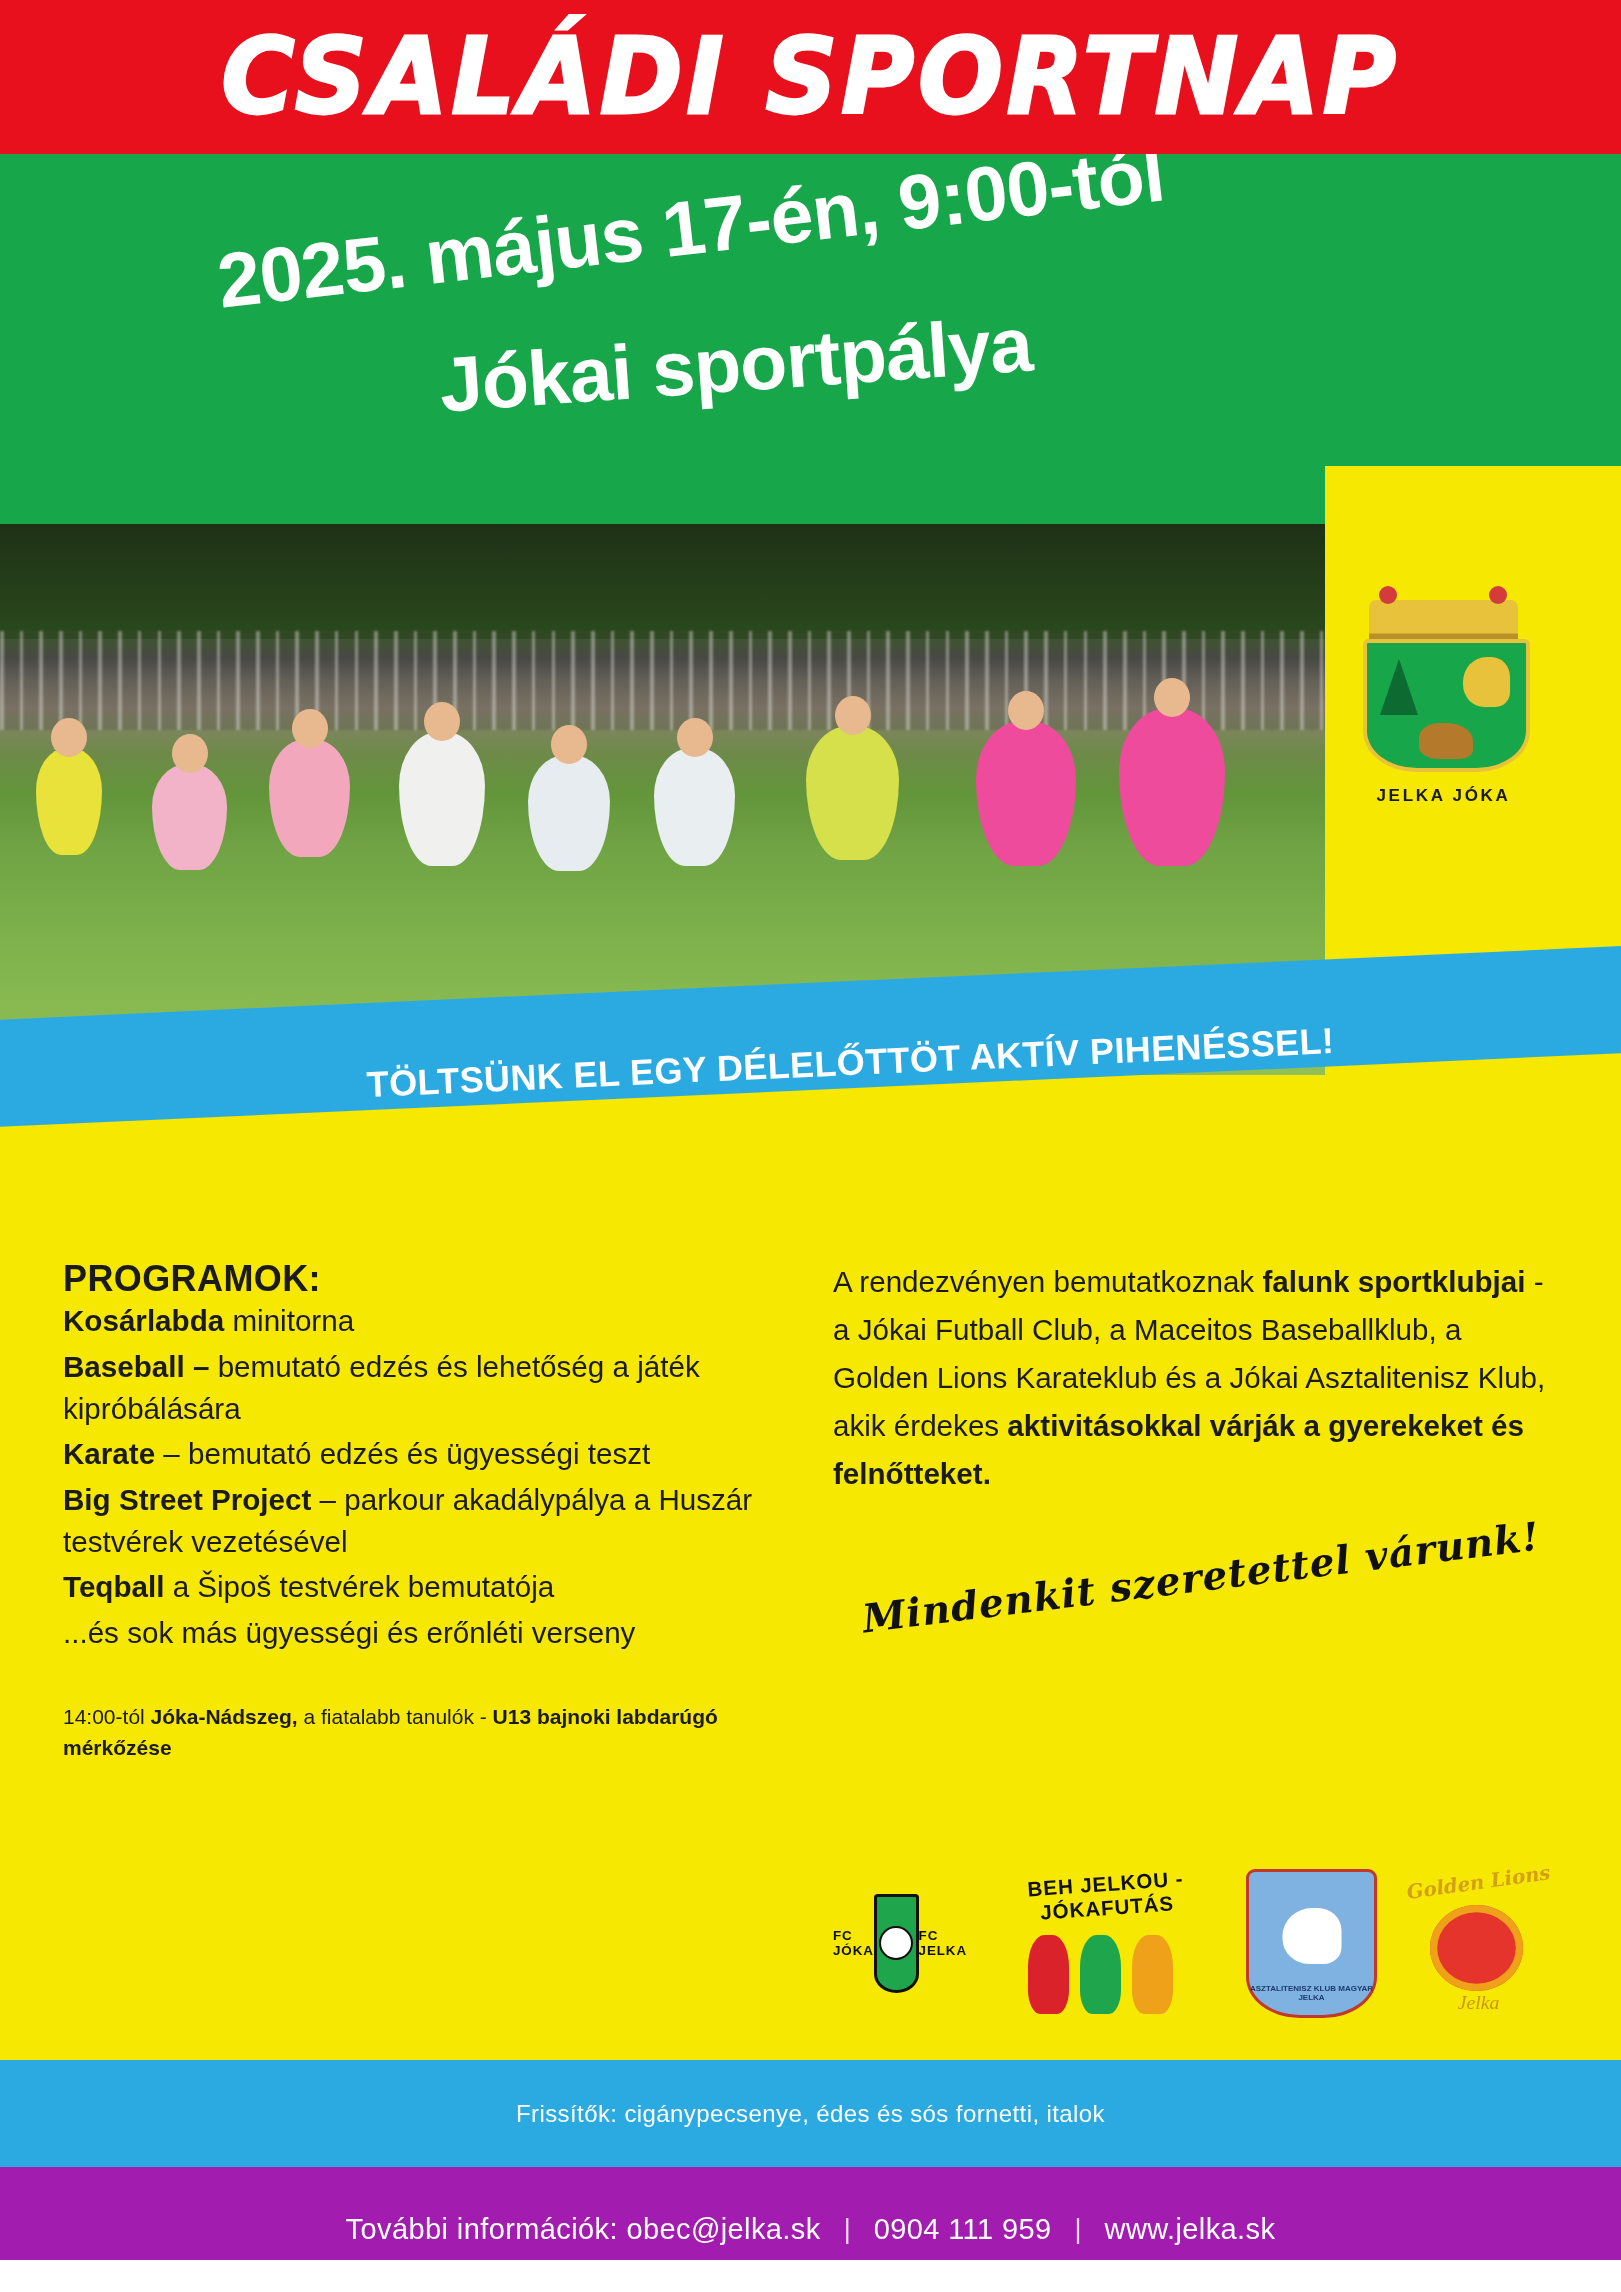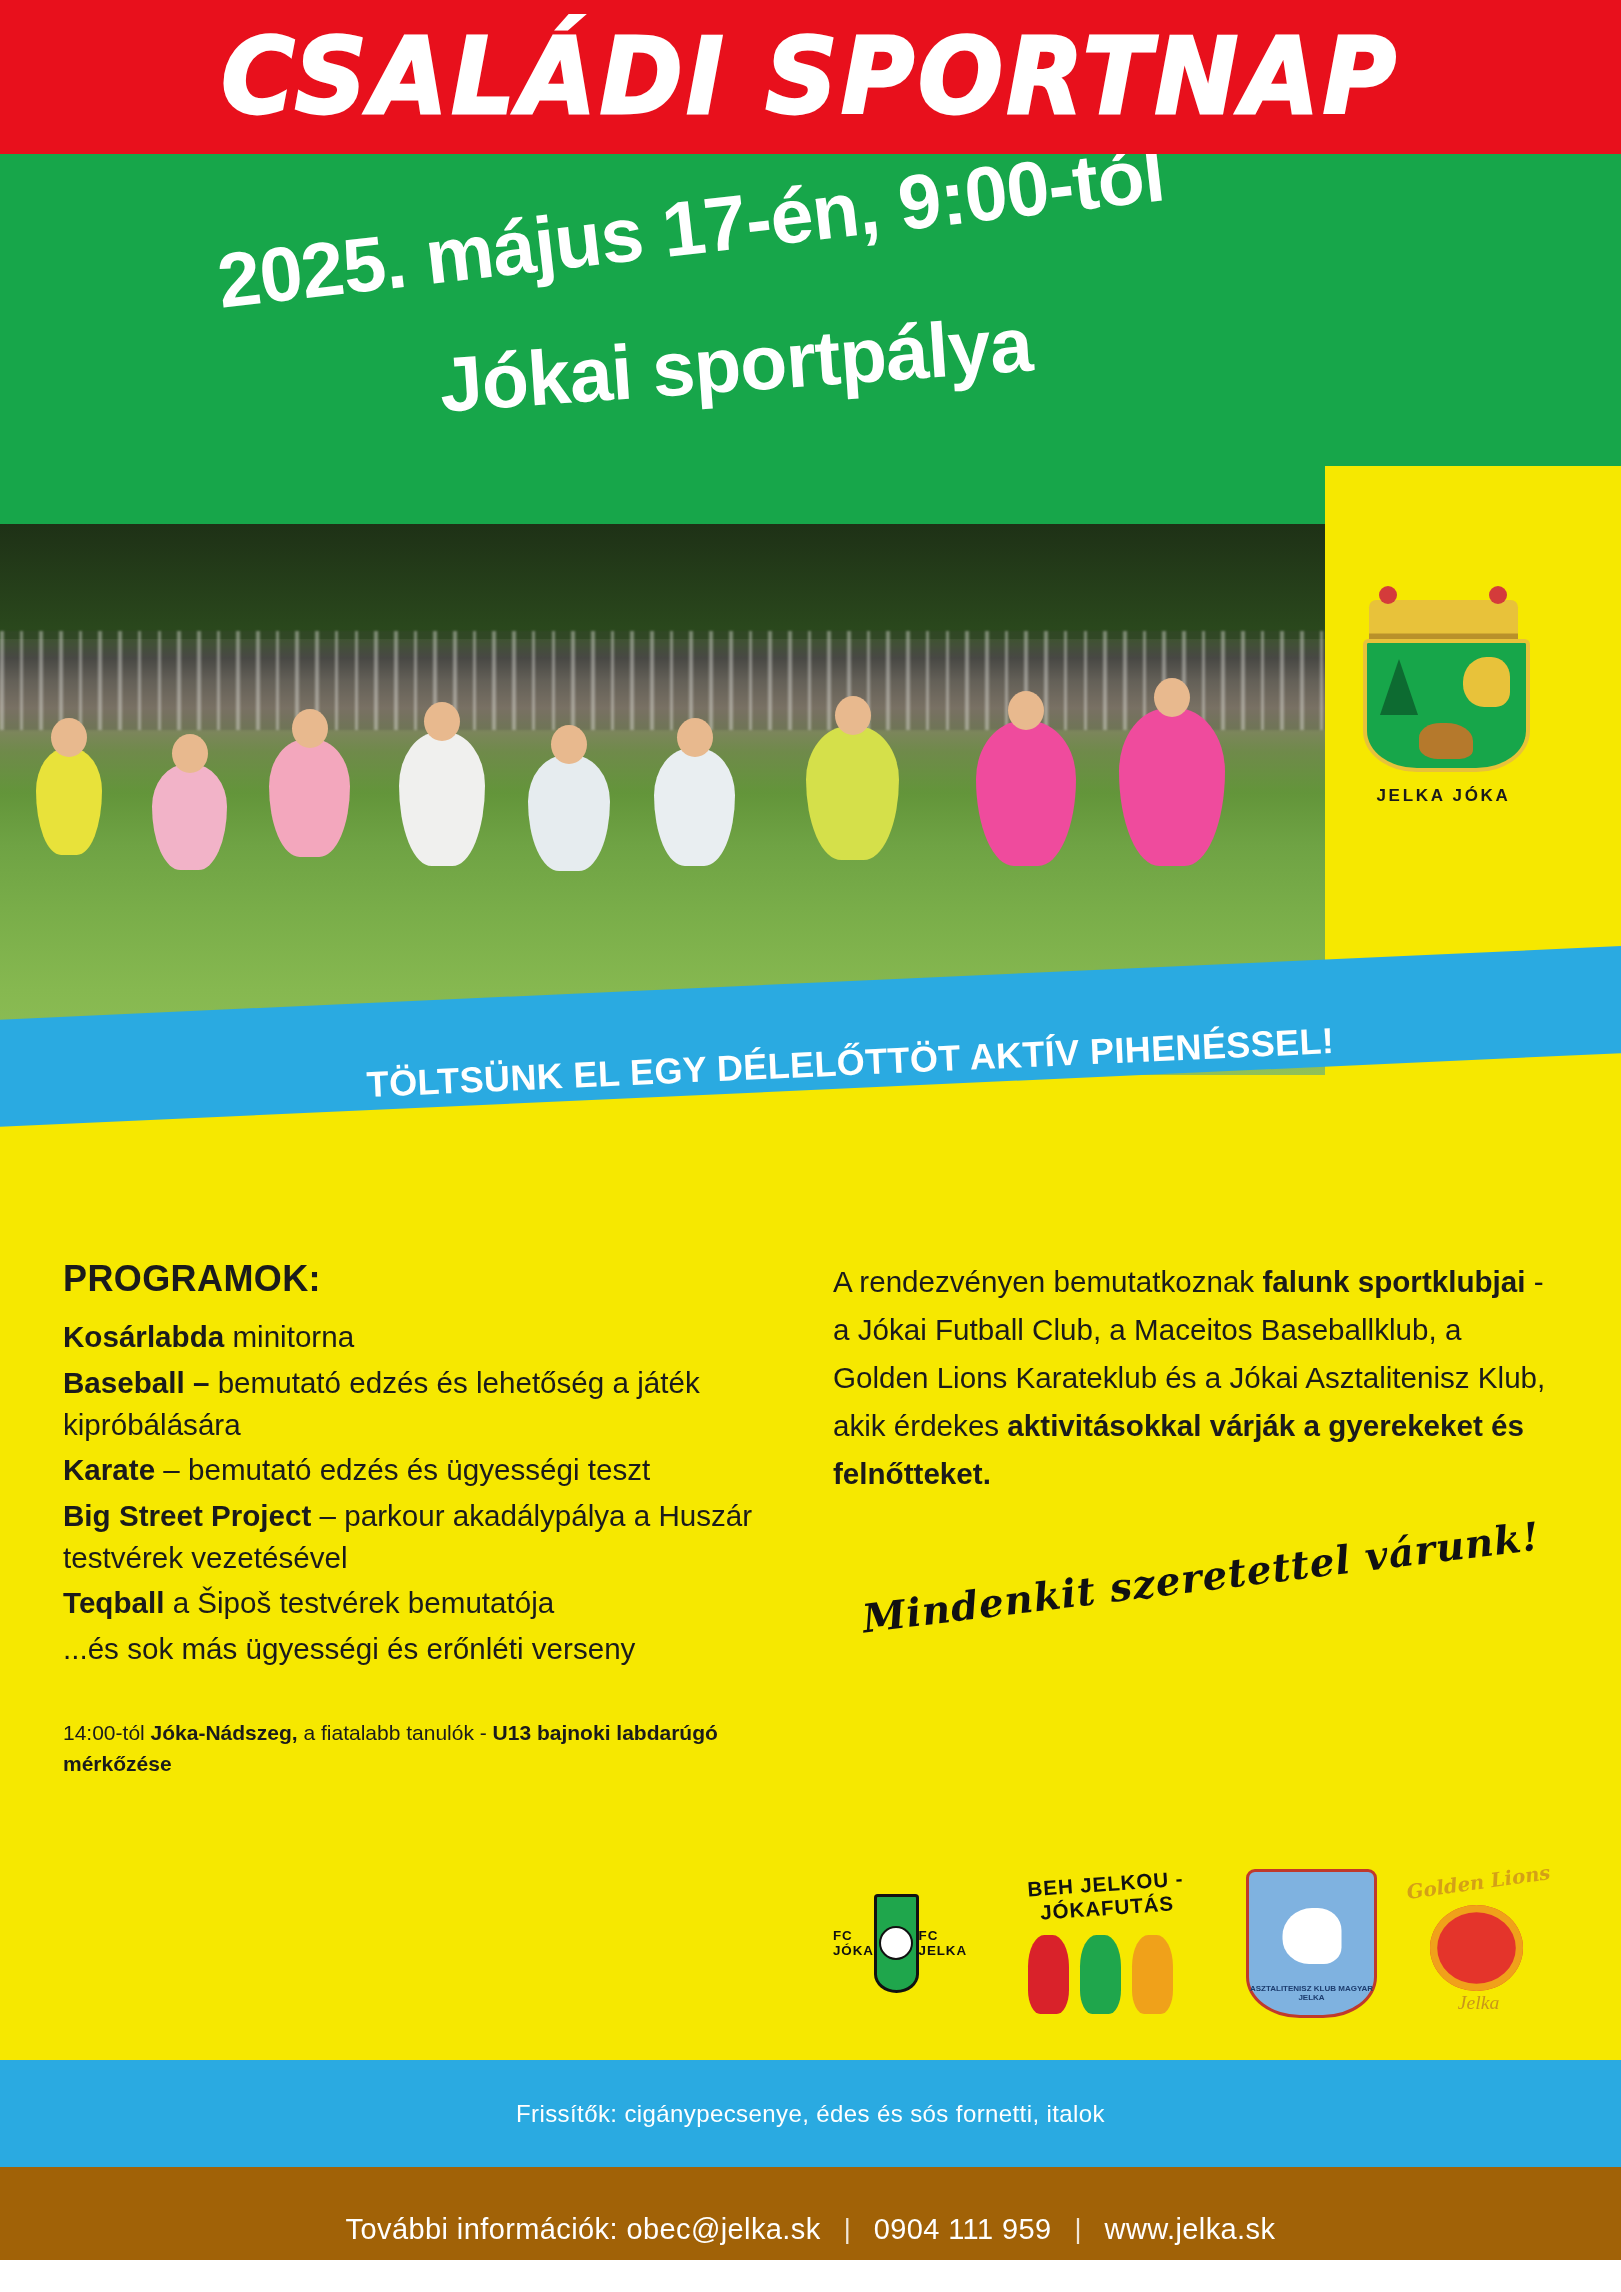--- a/index.html
+++ b/index.html
@@ -251,21 +251,20 @@
   .col-right {
     position: absolute;
     top: 94px;
     left: 833px;
     width: 725px;
     color: #1b1b1b;
   }
   .programok-title {
     font-size: 36px;
     font-weight: bold;
-    margin-bottom: 16px;
     letter-spacing: 0.4px;
   }
   .prog-list p {
     margin: 0 0 3.6px 0;
     font-size: 29.6px;
     line-height: 1.42;
   }
   .prog-list b { font-weight: bold; }
   .match-block {
     margin-top: 47px;
@@ -424,21 +423,21 @@
     font-size: 24px;
     color: #ffffff;
     letter-spacing: 0.4px;
   }
 
   
   .footer {
     position: absolute;
     top: 2167px; left: 0;
     width: 1621px; height: 125px;
-    background: #a16207;
+    background: #a21caf;
     display: flex;
     align-items: center;
     justify-content: center;
     gap: 23px;
   }
   .footer .txt {
     font-size: 29px;
     color: #ffffff;
     letter-spacing: 0.4px;
   }

